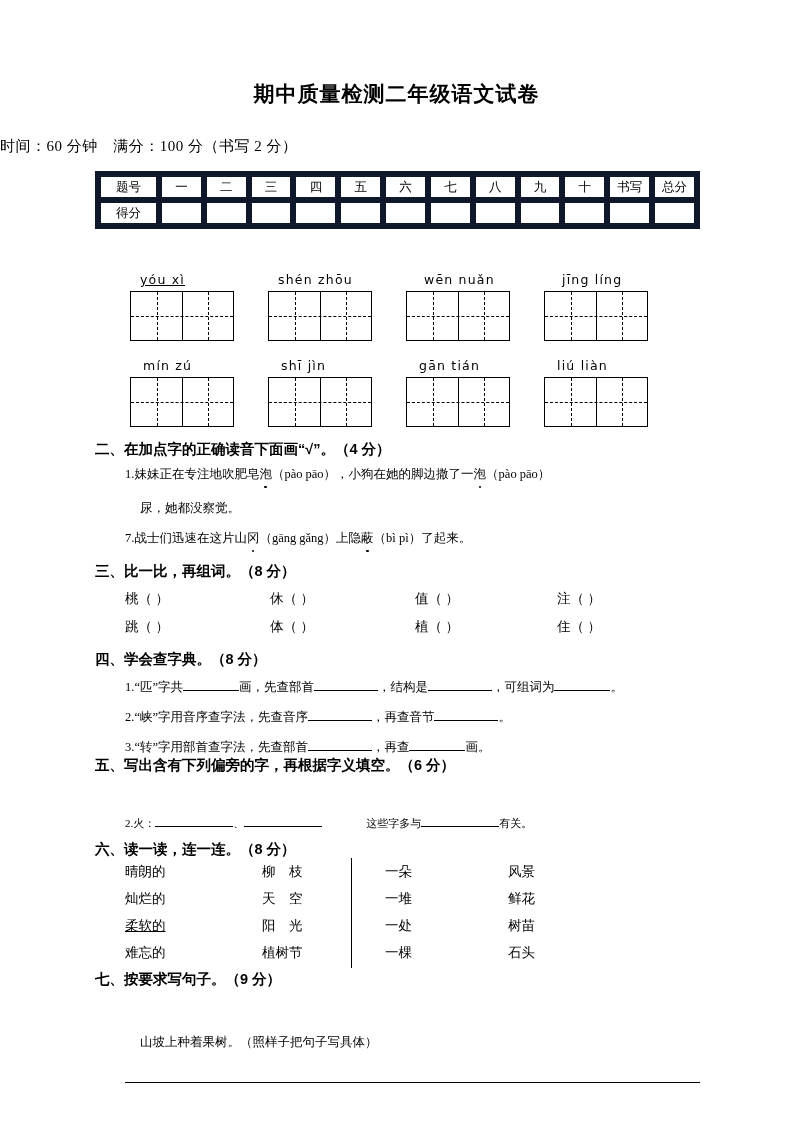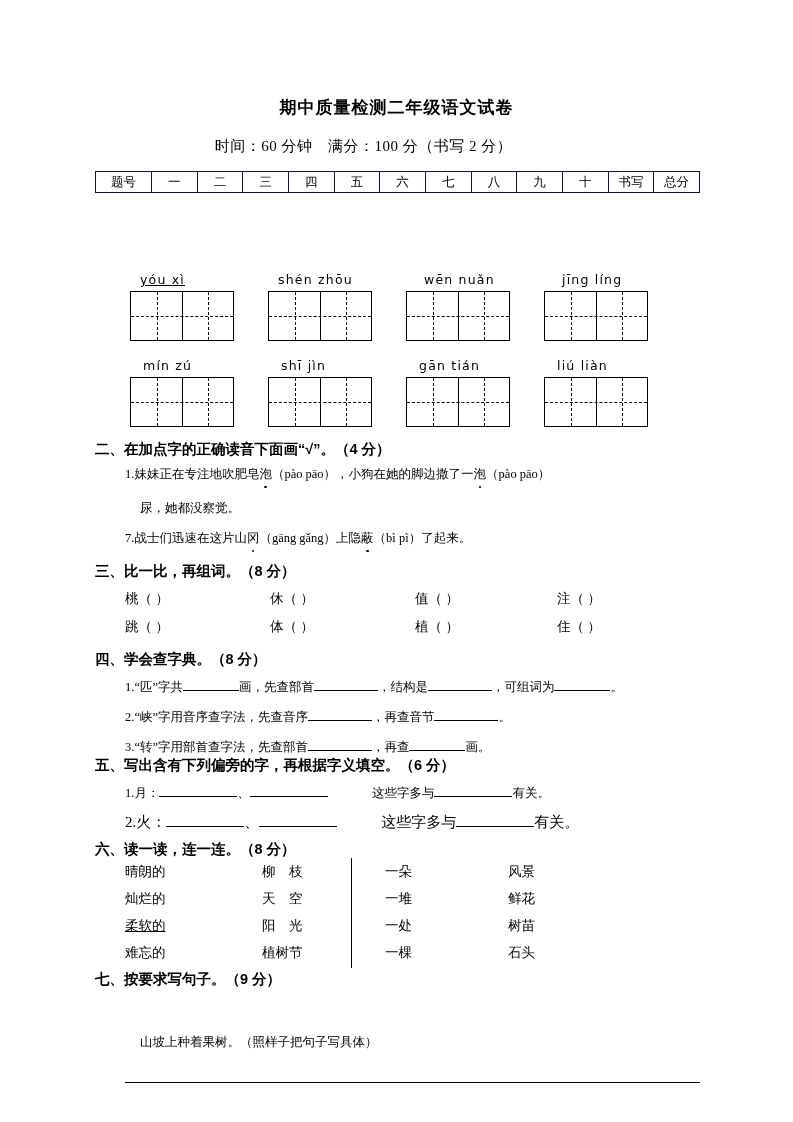--- a/index.html
+++ b/index.html
@@ -19,48 +19,48 @@
   .page {
     position: absolute;
     left: 0; top: 0;
     width: 793px;
     height: 1122px;
   }
 
   
   .doc-title {
     position: absolute;
-    left: 0; top: 96px;
+    left: 0; top: 80px;
     width: 793px;
     text-align: center;
-    font-size: 17px;
+    font-size: 21px;
     font-weight: bold;
     letter-spacing: 1px;
     font-family: "Liberation Sans", "DejaVu Sans", sans-serif;
   }
   .doc-subtitle {
     position: absolute;
     left: 0; top: 137px;
     width: 727px;
-    text-align: center;
+    text-align: left;
     font-size: 15px;
     letter-spacing: 0.5px;
   }
 
   
   .score-table {
     position: absolute;
     left: 95px; top: 171px;
     border-collapse: collapse;
     table-layout: fixed;
     width: 605px;
     font-size: 12.5px;
   }
   .score-table td {
-    border: 1px solid #0f172a;
+    border: 6px solid #0f172a;
     height: 20px;
     text-align: center;
     vertical-align: middle;
     padding: 0;
   }
   .score-table td.lead { width: 55px; }
 
   
   .sec-head {
     position: absolute;
@@ -194,20 +194,35 @@
       <td>四</td>
       <td>五</td>
       <td>六</td>
       <td>七</td>
       <td>八</td>
       <td>九</td>
       <td>十</td>
       <td>书写</td>
       <td>总分</td>
     </tr>
+    <tr>
+      <td class="lead">得分</td>
+      <td></td>
+      <td></td>
+      <td></td>
+      <td></td>
+      <td></td>
+      <td></td>
+      <td></td>
+      <td></td>
+      <td></td>
+      <td></td>
+      <td></td>
+      <td></td>
+    </tr>
   </tbody>
     </table>
 
 
   <div class="pinyin" style="left:140px; top:272px;text-decoration:underline;">yóu  xì</div>
   <div class="pinyin" style="left:278px; top:272px;">shén zhōu</div>
   <div class="pinyin" style="left:424px; top:272px;">wēn nuǎn</div>
   <div class="pinyin" style="left:562px; top:272px;">jīng líng</div>
 
   <div class="grid-pair" style="left:130px; top:291px;">
@@ -289,24 +304,21 @@
   </div>
   <div class="body-line" style="top:706px; font-size:12.5px;">
     <span>2.“峡”字用音序查字法，先查音序</span><span class="blank b-md"></span><span>，再查音节</span><span class="blank b-md"></span><span>。</span>
   </div>
   <div class="body-line" style="top:736px; font-size:12.5px;">
     <span>3.“转”字用部首查字法，先查部首</span><span class="blank b-md"></span><span>，再查</span><span class="blank b-sm"></span><span>画。</span>
   </div>
 
   <div class="sec-head" style="top:756px;">五、写出含有下列偏旁的字，再根据字义填空。（6 分）</div>
 
-  <div class="body-line" style="top:782px; font-size:12.5px;">
-    <span>1.月：</span><span class="blank b-lg"></span><span>、</span><span class="blank b-lg"></span><span style="display:inline-block;width:44px;"></span><span>这些字多与</span><span class="blank b-lg"></span><span>有关。</span>
-  </div>
-  <div class="body-line" style="top:812px; font-size:15px;">
+  <div class="body-line" style="top:812px; font-size:11px;">
     <span>2.火：</span><span class="blank b-lg"></span><span>、</span><span class="blank b-lg"></span><span style="display:inline-block;width:44px;"></span><span>这些字多与</span><span class="blank b-lg"></span><span>有关。</span>
   </div>
 
   <div class="sec-head" style="top:840px;">六、读一读，连一连。（8 分）</div>
 
   <div class="vdiv" style="top:858px; height:110px;"></div>
 
   <div class="match-col" style="left:125px; top:863px;">晴朗的</div>
   <div class="match-col" style="left:125px; top:890px;">灿烂的</div>
   <div class="match-col" style="left:125px; top:917px;text-decoration:underline;">柔软的</div>

